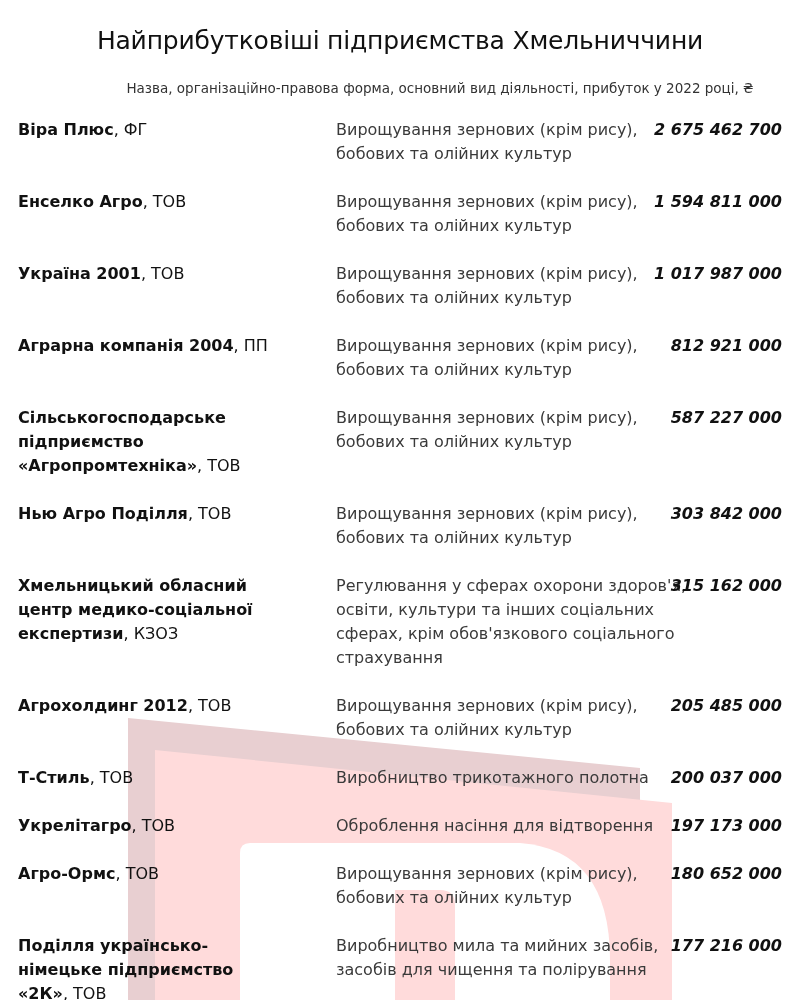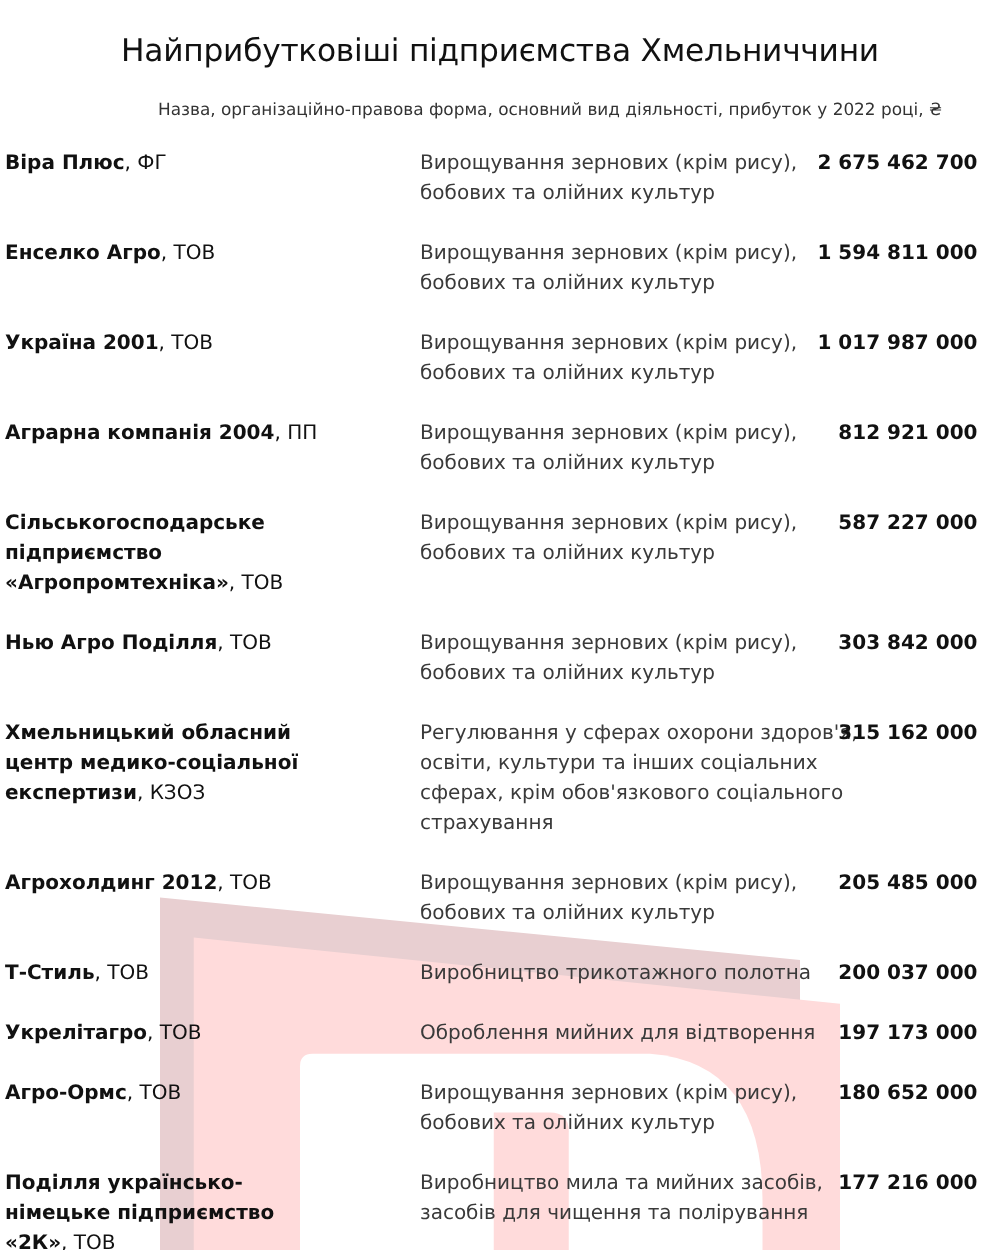--- a/index.html
+++ b/index.html
@@ -15,31 +15,31 @@
     position: absolute; left: 0; top: 26px; width: 800px;
     text-align: center; font-size: 25px; font-weight: normal; color: #111;
     letter-spacing: -0.2px;
   }
   .subtitle {
     position: absolute; left: 0; top: 80px; width: 800px;
     text-align: center; font-size: 13.5px; color: #333; padding-left: 40px;
   }
   .row { position: absolute; left: 0; width: 800px; }
   .name {
-    position: absolute; left: 4px; width: 270px;
+    position: absolute; left: 18px; width: 270px;
     font-size: 16px; line-height: 24px; color: #111;
   }
   .name b { font-weight: bold; }
   .activity {
     position: absolute; left: 300px; width: 360px;
     font-size: 16px; line-height: 24px; color: #3a3a3a; margin-left: 36px;
   }
   .profit {
     position: absolute; right: 18px; width: 140px; text-align: right;
-    font-size: 16px; line-height: 24px; font-weight: bold; color: #111;
+    font-size: 16px; line-height: 24px; font-weight: bold; color: #111; font-style: italic;
   }
 </style>
 </head>
 <body>
 
 <svg class="watermark" viewBox="0 0 800 1000" xmlns="http://www.w3.org/2000/svg">
   <polygon points="128,718 640,768 640,1000 128,1000" fill="#e8cfd1"></polygon>
   <polygon points="155,750 672,803 672,1000 155,1000" fill="#ffdbdb"></polygon>
   <path d="M 250,843 L 520,843 Q 610,850 610,960 L 610,1000 L 240,1000 L 240,853 Q 240,843 250,843 Z" fill="#ffffff"></path>
   <path d="M 395,890 L 440,890 Q 455,890 455,905 L 455,1000 L 395,1000 Z" fill="#ffdbdb"></path>
@@ -89,21 +89,21 @@
         <div class="activity">Вирощування зернових (крім рису), бобових та олійних культур</div>
         <div class="profit">205 485 000</div>
       </div>
       <div class="row" style="top: 766px;">
         <div class="name"><b>Т-Стиль</b><span>, ТОВ</span></div>
         <div class="activity">Виробництво трикотажного полотна</div>
         <div class="profit">200 037 000</div>
       </div>
       <div class="row" style="top: 814px;">
         <div class="name"><b>Укрелітагро</b><span>, ТОВ</span></div>
-        <div class="activity">Оброблення мийних для відтворення</div>
+        <div class="activity">Оброблення насіння для відтворення</div>
         <div class="profit">197 173 000</div>
       </div>
       <div class="row" style="top: 862px;">
         <div class="name"><b>Агро-Ормс</b><span>, ТОВ</span></div>
         <div class="activity">Вирощування зернових (крім рису), бобових та олійних культур</div>
         <div class="profit">180 652 000</div>
       </div>
       <div class="row" style="top: 934px;">
         <div class="name"><b>Поділля українсько-німецьке підприємство «2К»</b><span>, ТОВ</span></div>
         <div class="activity">Виробництво мила та мийних засобів, засобів для чищення та полірування</div>

